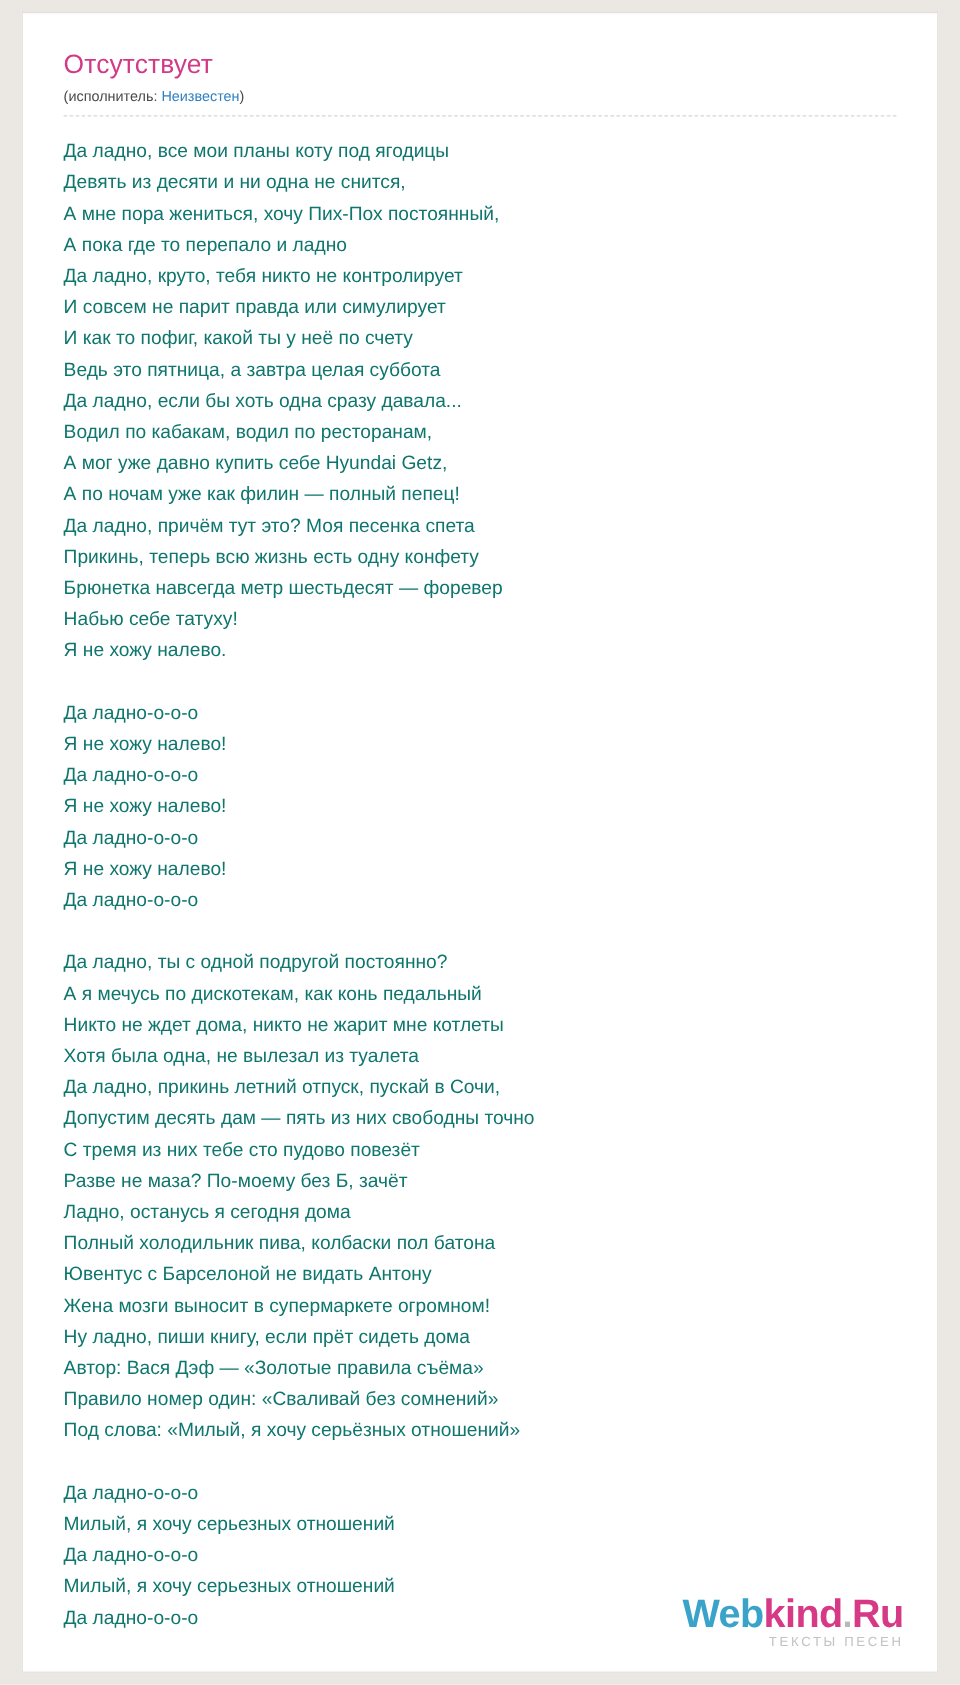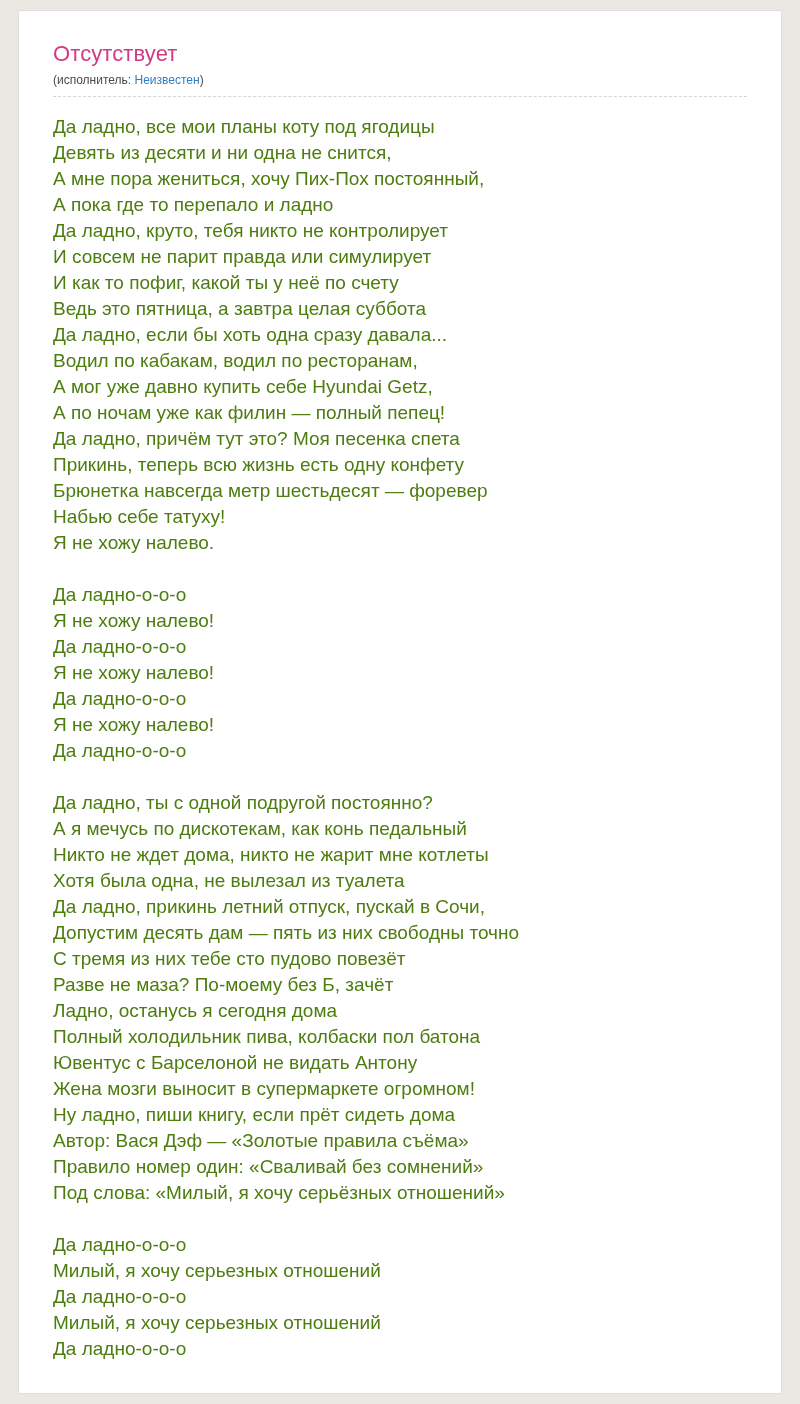--- a/index.html
+++ b/index.html
@@ -42,22 +42,22 @@
     color: #4a4a4a;
     padding-bottom: 9px;
     border-bottom: 1px dashed #cfd6dd;
     margin-bottom: 17px;
   }
   .artist-line a {
     color: #2f7fc1;
     text-decoration: none;
   }
   .lyrics {
-    font-size: 19px;
-    color: #4d7c0f;
+    font-size: 16px;
+    color: #0f766e;
     line-height: 26px;
     white-space: pre-wrap;
     word-wrap: break-word;
   }
   .logo {
     position: absolute;
     right: 28px;
     bottom: 18px;
     text-align: right;
     line-height: 1;
@@ -142,15 +142,19 @@
 Автор: Вася Дэф — «Золотые правила съёма»
 Правило номер один: «Сваливай без сомнений»
 Под слова: «Милый, я хочу серьёзных отношений»
 
 Да ладно-о-о-о
 Милый, я хочу серьезных отношений
 Да ладно-о-о-о
 Милый, я хочу серьезных отношений
 Да ладно-о-о-о</div>
 
+    <div class="logo">
+      <div class="logo-main"><span class="logo-web">Web</span><span class="logo-kind">kind</span><span class="logo-dot">.</span><span class="logo-ru">Ru</span></div>
+      <div class="logo-sub">ТЕКСТЫ ПЕСЕН</div>
+    </div>
 
   </div>
 </div>
 
 </body></html>

